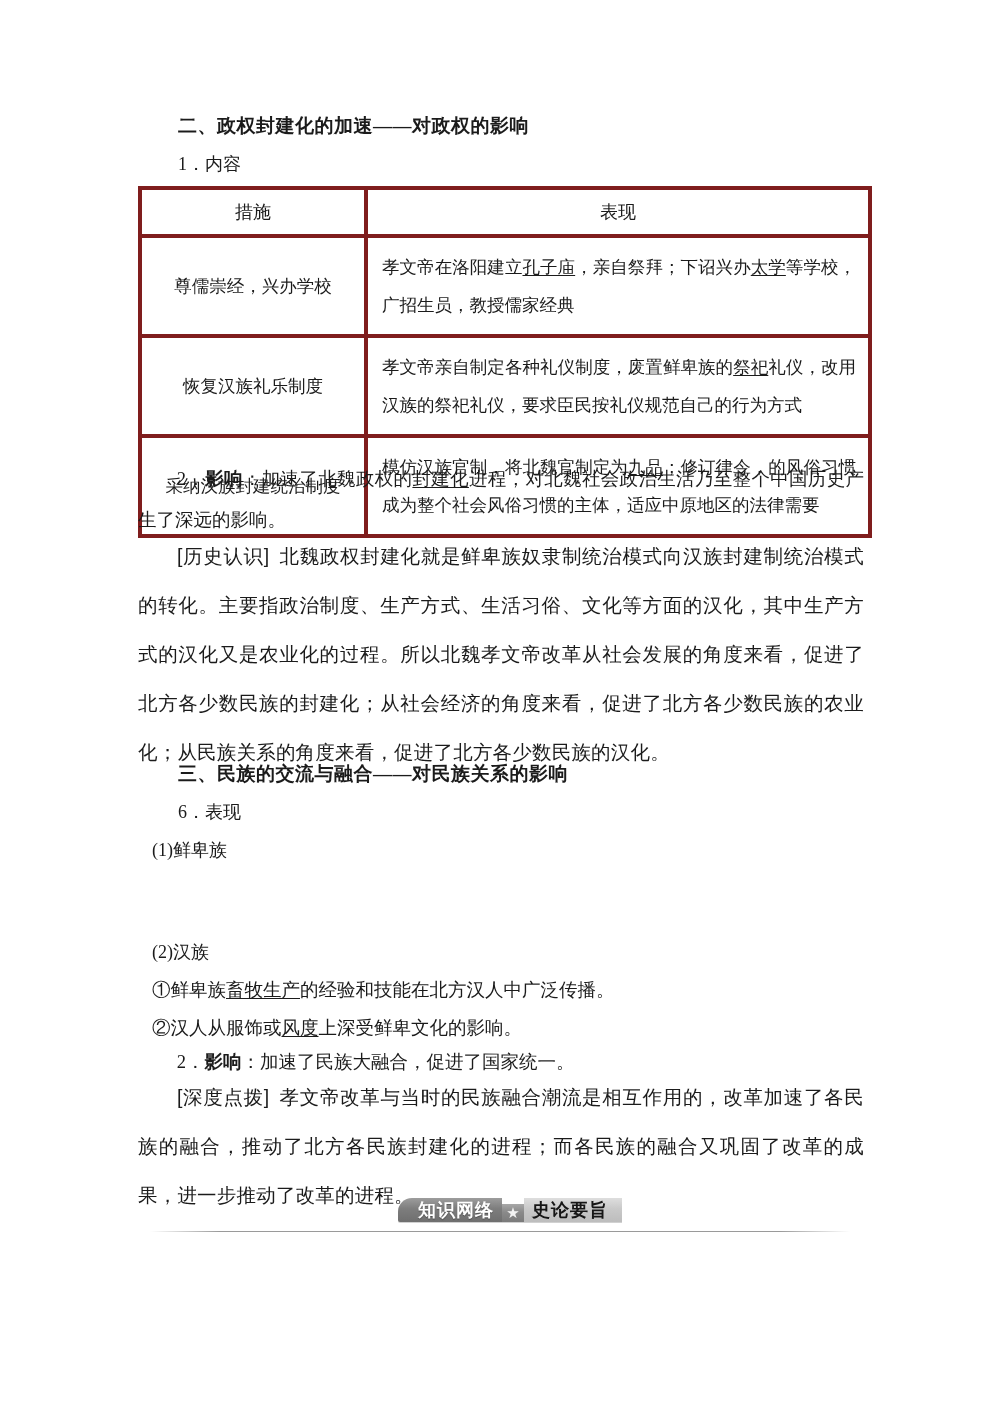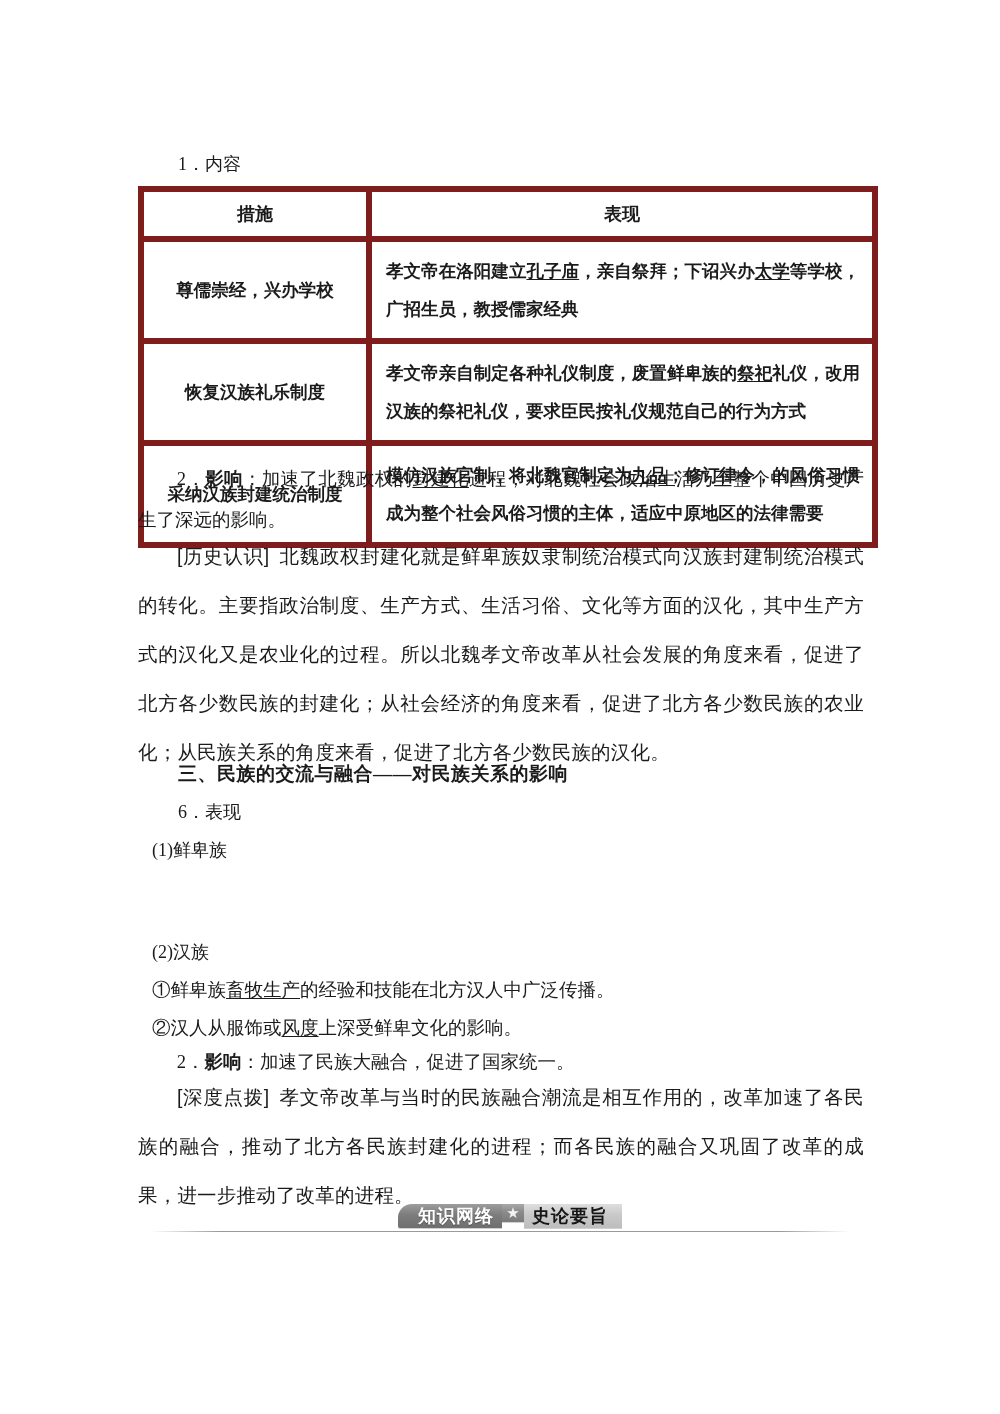--- a/index.html
+++ b/index.html
@@ -66,24 +66,24 @@
   .tbl {
     position: absolute;
     left: 138px;
     top: 186px;
     width: 724px;
     border-collapse: collapse;
     table-layout: fixed;
     font-size: 17.5px;
   }
   .tbl td, .tbl th {
-    border: 6px solid #7f1d1d;
+    border: 4px solid #7f1d1d;
     padding: 0;
     vertical-align: middle;
-    font-weight: bold;
+    font-weight: normal;
   }
   .tbl .c-measure { width: 222px; text-align: center; }
   .tbl .c-detail  { width: 500px; }
   .tbl .hd { height: 44px; text-align: center; font-size: 18px; }
   .tbl .rowcell-l {
     line-height: 30px;
     padding: 0 6px;
   }
   .tbl .rowcell-r {
     line-height: 38px;
@@ -111,21 +111,21 @@
         rgba(120,120,120,.75) 10%,
         rgba(120,120,120,.75) 90%,
         rgba(150,150,150,0) 100%);
   }
   .ribbon {
     position: absolute;
     left: 398px;
     top: 6px;
     height: 18px;
     display: flex;
-    align-items: flex-start;
+    align-items: flex-end;
     filter: drop-shadow(0 1px 0 rgba(0,0,0,.18));
   }
   .ribbon-left {
     background: linear-gradient(to bottom, #9d9d9d 0%, #7d7d7d 45%, #6f6f6f 100%);
     color: #ffffff;
     font-family: "Liberation Sans", "DejaVu Sans", sans-serif;
     font-weight: bold;
     font-size: 18px;
     letter-spacing: 1px;
     display: flex;
@@ -159,20 +159,21 @@
     background: linear-gradient(to bottom, #b4b4b4 0%, #8d8d8d 45%, #7a7a7a 100%);
     border-radius: 0 14px 10px 0;
     clip-path: polygon(0 0, 100% 0, 100% 62%, 62% 100%, 0 100%);
   }
 </style>
 </head>
 <body>
 
 <div class="page">
 
+  <div class="heading" style="left:178px; top:113px;">二、政权封建化的加速——对政权的影响</div>
 
   <div class="subheading" style="left:178px; top:152px;">1．内容</div>
 
   <table class="tbl">
     <thead>
       <tr>
         <th class="c-measure hd">措施</th>
         <th class="c-detail hd">表现</th>
       </tr>
     </thead>

